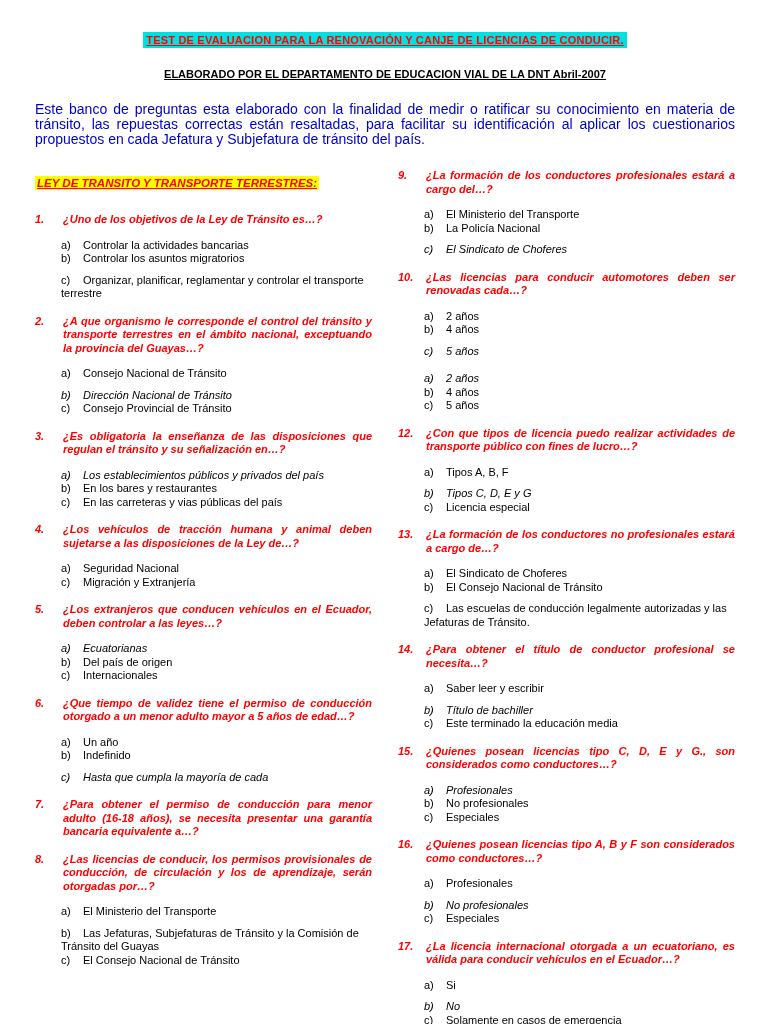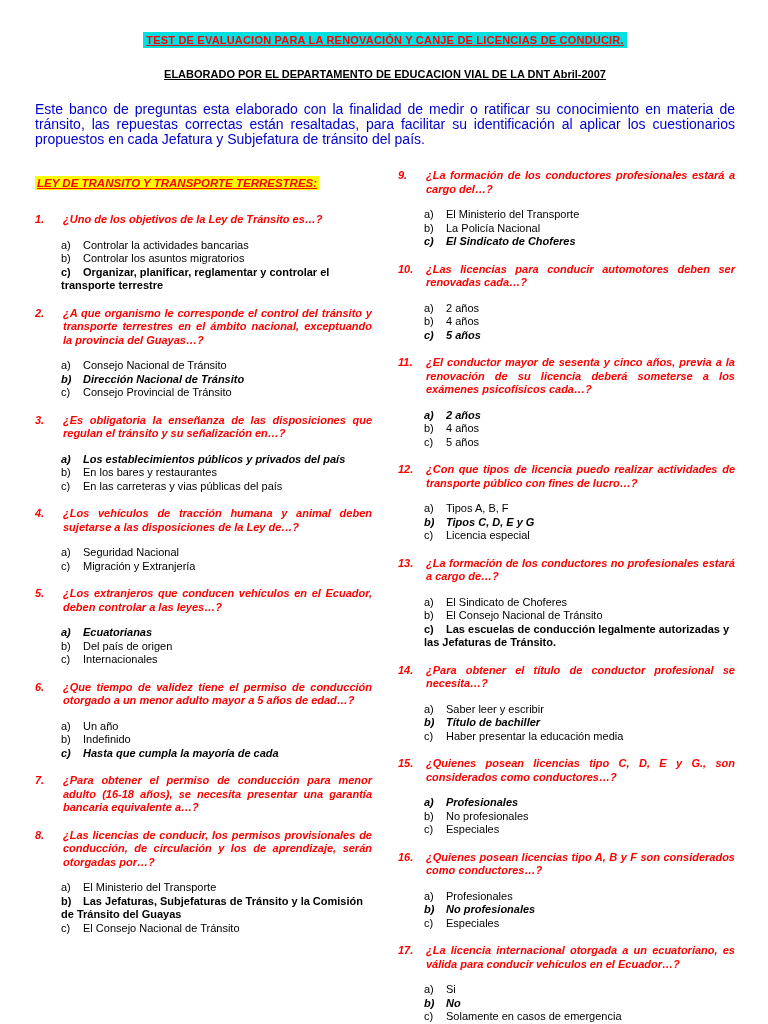--- a/index.html
+++ b/index.html
@@ -60,21 +60,21 @@
     font-style: italic;
     font-size: 11px;
     line-height: 13.5px;
     margin-bottom: 12px;
   }
   .q-num { flex: none; width: 28px; }
   .q-text { flex: 1; text-align: justify; }
   .opts { font-size: 11px; line-height: 13.5px; color: #000; }
   .opt { padding-left: 26px; }
   .opt-letter { display: inline-block; width: 22px; }
-  .opt.correct { font-weight: bold; font-style: italic; }
+  .opt.correct { font-weight: normal; font-style: italic; margin-top: 8px; }
   .opt.correct.upright { font-style: normal; }
 </style>
 </head>
 <body>
 
 <div class="page">
 
   <div class="title-wrap">
     <span class="doc-title">TEST DE EVALUACION PARA LA RENOVACIÓN Y CANJE DE LICENCIAS DE CONDUCIR.</span>
   </div>
@@ -190,24 +190,20 @@
             <span class="q-num">10.</span>
             <div class="q-text">¿Las licencias para conducir automotores deben ser renovadas cada…?</div>
           </div>
           <div class="opts">
             <div class="opt"><span class="opt-letter">a)</span><span class="opt-text">2 años</span></div>
             <div class="opt"><span class="opt-letter">b)</span><span class="opt-text">4 años</span></div>
             <div class="opt correct"><span class="opt-letter">c)</span><span class="opt-text">5 años</span></div>
           </div>
         </div>
         <div class="question">
-          <div class="q-head">
-            <span class="q-num">11.</span>
-            <div class="q-text">¿El conductor mayor de sesenta y cinco años, previa a la renovación de su licencia deberá someterse a los exámenes psicofísicos cada…?</div>
-          </div>
           <div class="opts">
             <div class="opt correct"><span class="opt-letter">a)</span><span class="opt-text">2 años</span></div>
             <div class="opt"><span class="opt-letter">b)</span><span class="opt-text">4 años</span></div>
             <div class="opt"><span class="opt-letter">c)</span><span class="opt-text">5 años</span></div>
           </div>
         </div>
         <div class="question">
           <div class="q-head">
             <span class="q-num">12.</span>
             <div class="q-text">¿Con que tipos de licencia puedo realizar actividades de transporte público con fines de lucro…?</div>
@@ -230,21 +226,21 @@
           </div>
         </div>
         <div class="question">
           <div class="q-head">
             <span class="q-num">14.</span>
             <div class="q-text">¿Para obtener el título de conductor profesional se necesita…?</div>
           </div>
           <div class="opts">
             <div class="opt"><span class="opt-letter">a)</span><span class="opt-text">Saber leer y escribir</span></div>
             <div class="opt correct"><span class="opt-letter">b)</span><span class="opt-text">Título de bachiller</span></div>
-            <div class="opt"><span class="opt-letter">c)</span><span class="opt-text">Haber presentar la educación media</span></div>
+            <div class="opt"><span class="opt-letter">c)</span><span class="opt-text">Este terminado la educación media</span></div>
           </div>
         </div>
         <div class="question">
           <div class="q-head">
             <span class="q-num">15.</span>
             <div class="q-text">¿Quienes posean licencias tipo C, D, E y G., son considerados como conductores…?</div>
           </div>
           <div class="opts">
             <div class="opt correct"><span class="opt-letter">a)</span><span class="opt-text">Profesionales</span></div>
             <div class="opt"><span class="opt-letter">b)</span><span class="opt-text">No profesionales</span></div>

